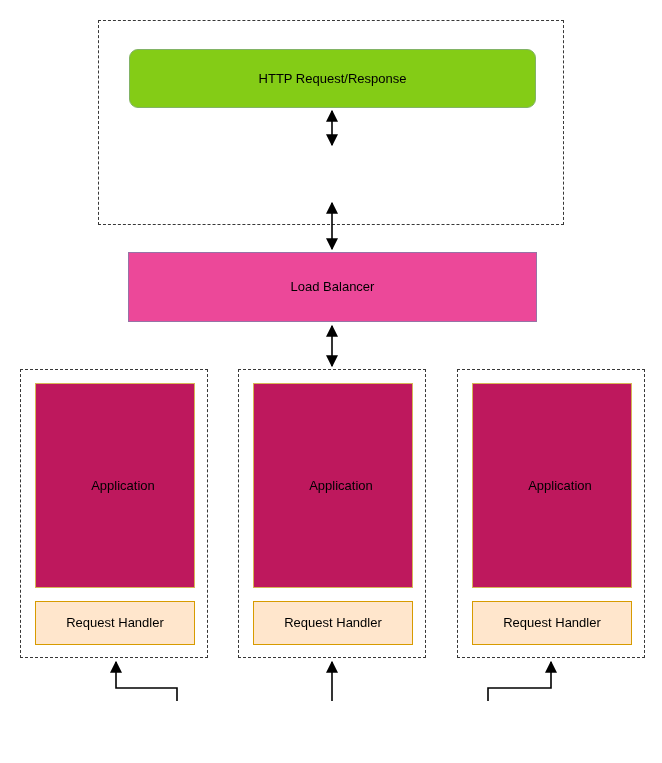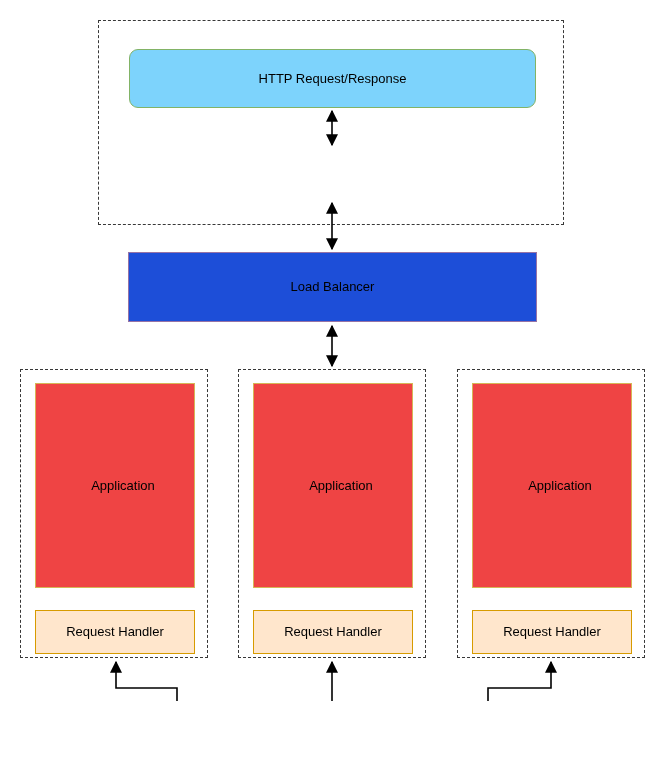--- a/index.html
+++ b/index.html
@@ -23,39 +23,39 @@
     font-size: 13px;
     line-height: 1.2;
     text-align: center;
   }
   .dashed-group {
     position: absolute;
     border: 1.6px dashed #383838;
     background: transparent;
   }
   
-  .green  { background: #7dd3fc; border: 1.5px solid #82b366; border-radius: 9px; }
+  .green  { background: #84cc16; border: 1.5px solid #82b366; border-radius: 9px; }
   .red    { background: #f8cecc; border: 1.5px solid #b85450; }
-  .purple { background: #1d4ed8; border: 1.5px solid #9673a6; }
-  .yellow { background: #ef4444; border: 1.5px solid #d6b656; padding-left: 16px; }
+  .purple { background: #ec4899; border: 1.5px solid #9673a6; }
+  .yellow { background: #be185d; border: 1.5px solid #d6b656; padding-left: 16px; }
   .orange { background: #ffe6cc; border: 1.5px solid #d79b00; }
 
   
   .web-tier   { left: 98px;  top: 20px;  width: 466px; height: 205px; }
   .http-rr    { left: 129px; top: 49px;  width: 407px; height: 59px; }
   .http-hand  { left: 129px; top: 147px; width: 407px; height: 52px; }
   .load-bal   { left: 128px; top: 252px; width: 409px; height: 70px; }
 
   
   .app-group      { top: 369px; width: 188px; height: 289px; }
   .app-group-1    { left: 20px; }
   .app-group-2    { left: 238px; }
   .app-group-3    { left: 457px; }
   .app-box        { position: absolute; left: 14px; top: 13px;  width: 160px; height: 205px; }
-  .req-handler    { position: absolute; left: 14px; top: 231px; width: 160px; height: 44px; margin-top: 9px; }
+  .req-handler    { position: absolute; left: 14px; top: 231px; width: 160px; height: 44px; }
 
   .process-mgr { left: 21px; top: 701px; width: 624px; height: 45px; }
 
   .arrow-layer {
     position: absolute;
     left: 0; top: 0;
     width: 662px; height: 763px;
     pointer-events: none;
   }
 </style>

